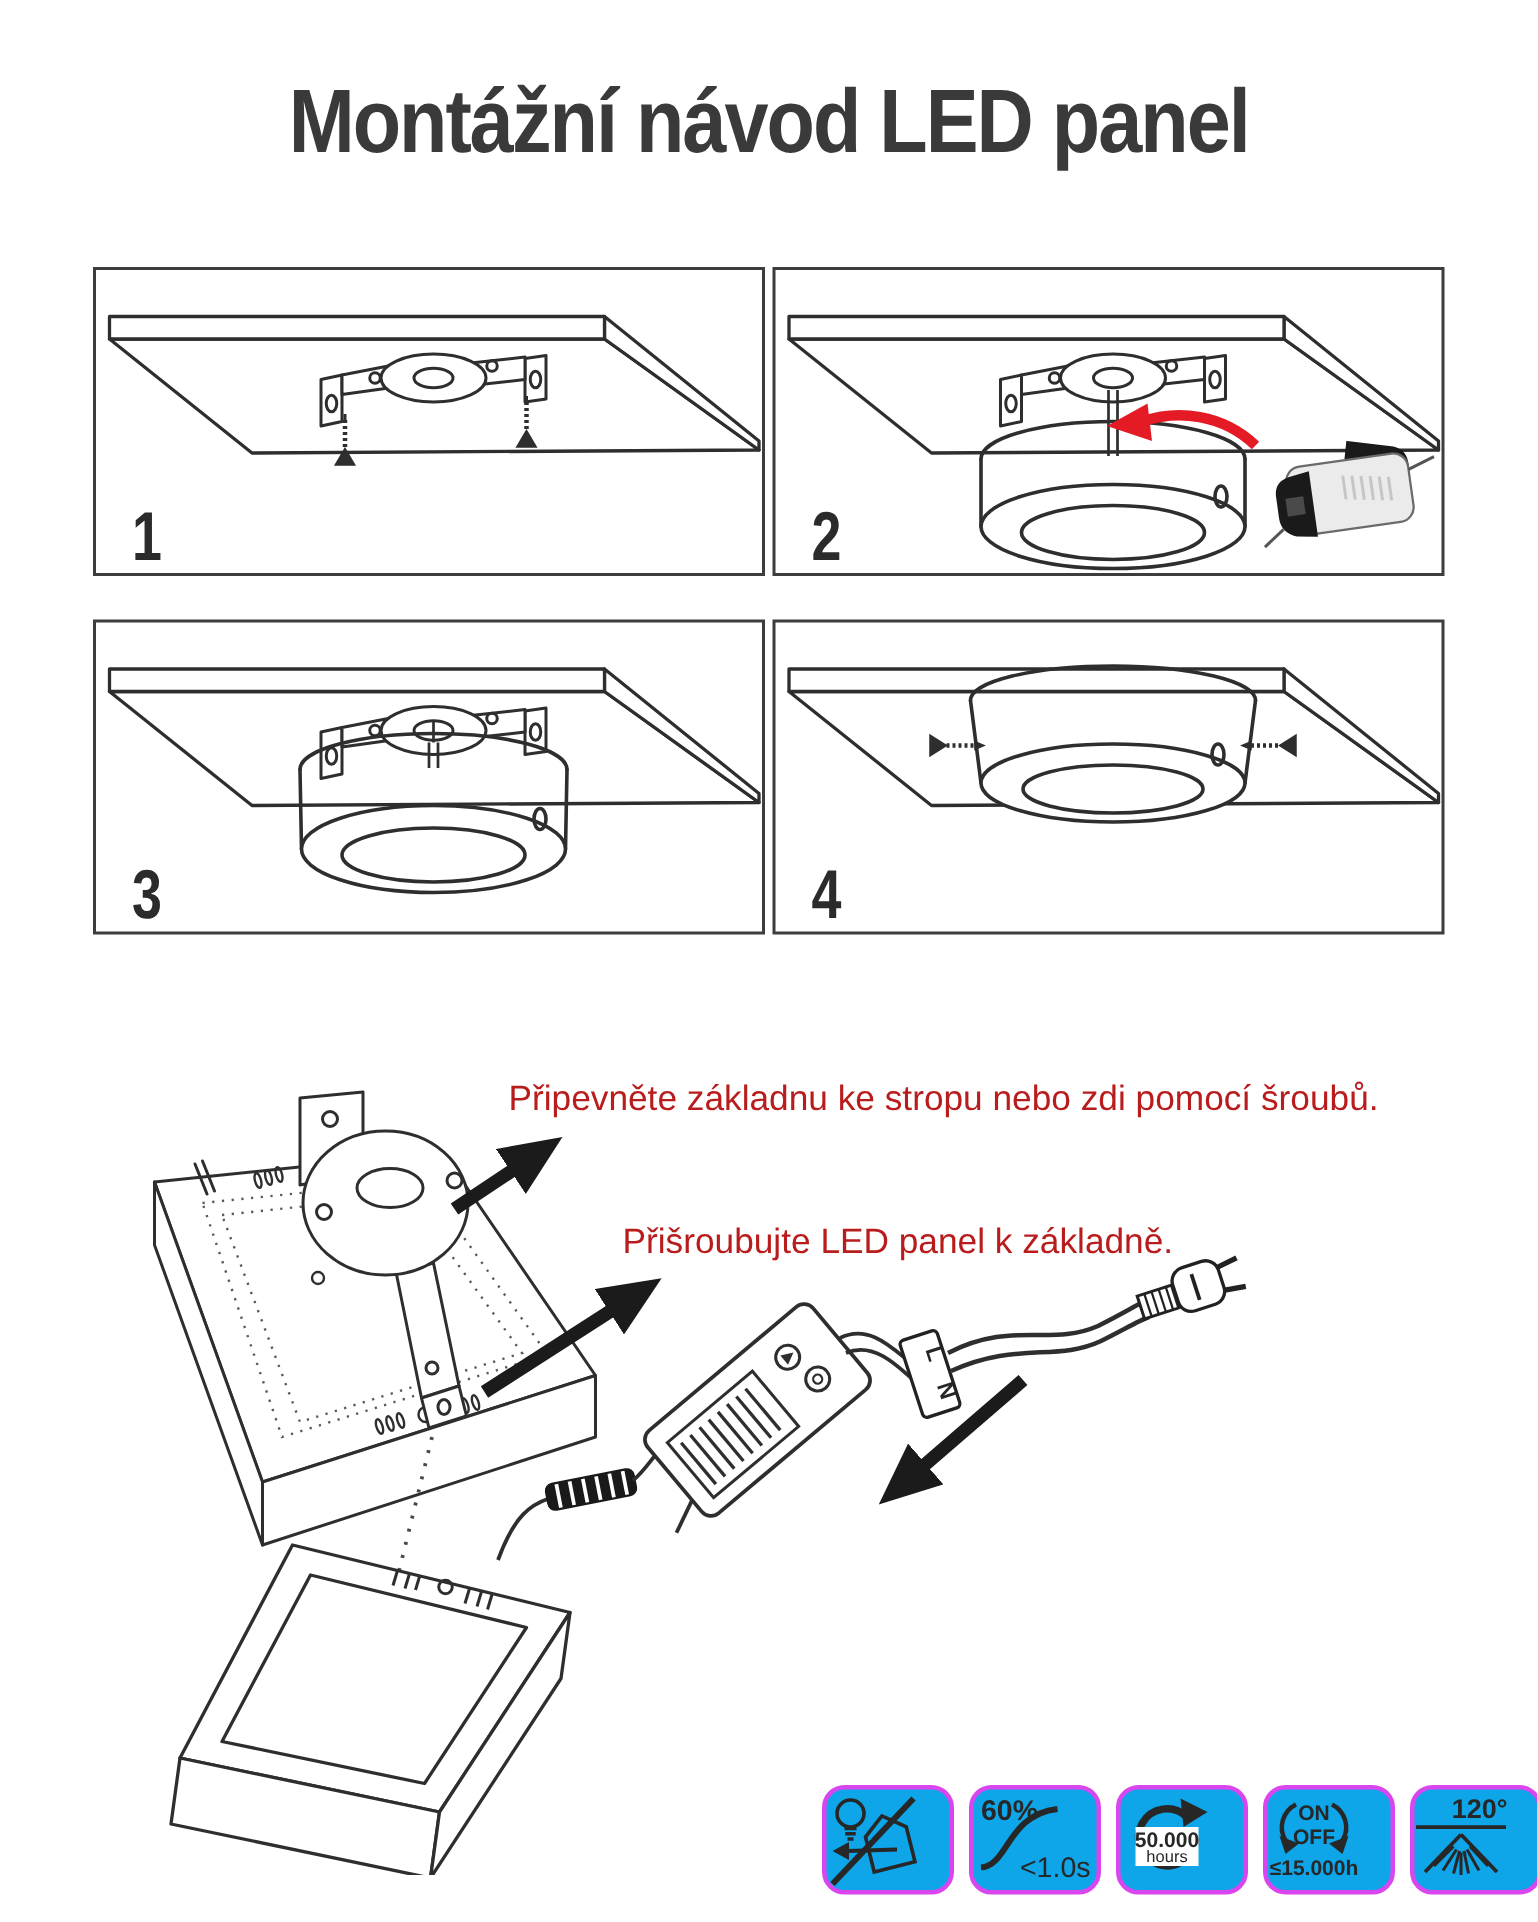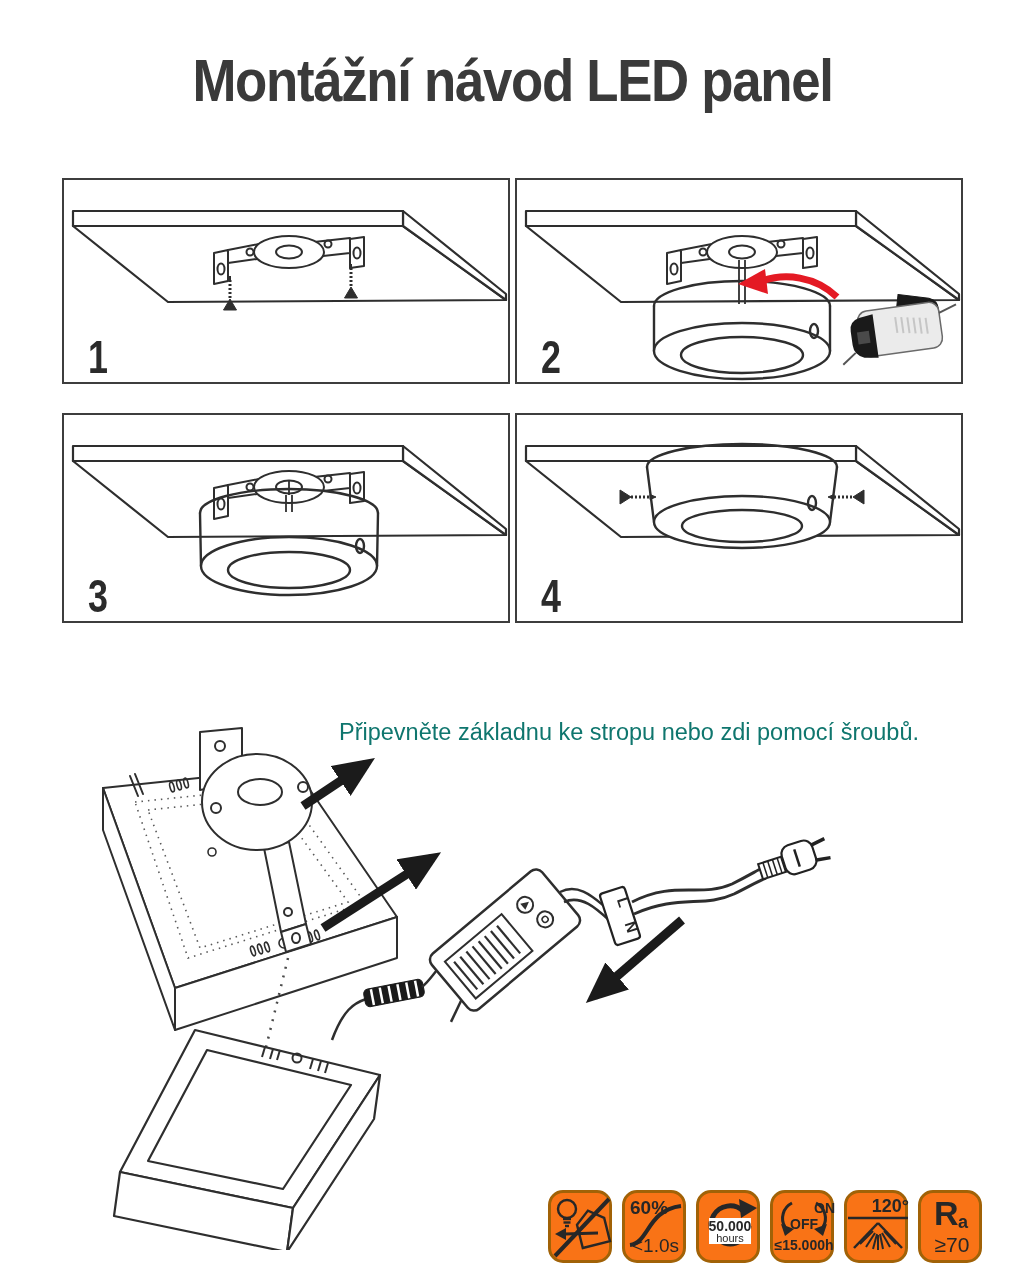--- a/index.html
+++ b/index.html
@@ -5,24 +5,24 @@
   html,body{margin:0;padding:0;background:#ffffff;}
   .page{position:relative;width:1025px;height:1281px;background:#fff;overflow:hidden;
         font-family:"Liberation Sans",sans-serif;color:#1c1c1c;}
   .title{position:absolute;top:46px;left:0;width:100%;text-align:center;
          font-size:60px;font-weight:bold;color:#3a3a3a;letter-spacing:-1.5px;
          transform:scaleX(0.88);white-space:nowrap;}
   .step{position:absolute;border:2px solid #3d3d3d;background:#fff;box-sizing:border-box;}
   .step svg{position:absolute;left:0;top:0;}
   .step-num{position:absolute;left:24px;bottom:2px;font-size:46px;font-weight:bold;
             color:#2b2b2b;transform:scaleX(0.78);transform-origin:left bottom;line-height:1;}
-  .aslabel{position:absolute;font-size:23.5px;color:#0f766e;white-space:nowrap;}
+  .aslabel{position:absolute;font-size:23.5px;color:#b91c1c;white-space:nowrap;}
   .icons{position:absolute;left:548px;top:1190px;display:flex;gap:10px;}
-  .spec{position:relative;width:64px;height:73px;border:3px solid #a16207;border-radius:15px;
-        box-sizing:border-box;background:#f97316;}
+  .spec{position:relative;width:88px;height:73px;border:3px solid #d946ef;border-radius:15px;
+        box-sizing:border-box;background:#0ea5e9;}
   .spec svg{position:absolute;left:0;top:0;}
   .ictxt{position:absolute;line-height:1;color:#272727;white-space:nowrap;}
   .line-art{stroke:#2e2e2e;fill:#ffffff;stroke-linejoin:round;stroke-linecap:round;}
   .nofill{fill:none;}
   svg text{fill:#272727;font-family:"Liberation Sans",sans-serif;}
 </style>
 </head>
 <body>
 
 <div class="page">
@@ -305,20 +305,21 @@
     </g>
 
     <g stroke="#1b1b1b" stroke-width="9">
       <line x1="243" y1="116" x2="306" y2="74" marker-end="url(#ah)"></line>
       <line x1="263" y1="238" x2="372" y2="168" marker-end="url(#ah)"></line>
       <line x1="622" y1="230" x2="534" y2="306" marker-end="url(#ah)"></line>
     </g>
   </svg>
 
   <div class="aslabel" style="left:339px;top:719px">Připevněte základnu ke stropu nebo zdi pomocí šroubů.</div>
+  <div class="aslabel" style="left:415px;top:814px">Přišroubujte LED panel k základně.</div>
 
   <div class="icons">
 
     <div class="spec">
       <svg width="62" height="67" viewBox="0 0 62 67">
         <g stroke="#272727" stroke-width="2.4" fill="none">
           <circle cx="16" cy="16" r="9"></circle>
           <line x1="12" y1="26" x2="20" y2="26"></line>
           <line x1="12.5" y1="29.5" x2="19.5" y2="29.5"></line>
           <line x1="14" y1="33" x2="18" y2="33"></line>
@@ -350,21 +351,21 @@
       <div class="ictxt" style="left:0;top:40px;width:62px;text-align:center;font-size:11px">hours</div>
     </div>
 
     <div class="spec">
       <svg width="62" height="67" viewBox="0 0 62 67">
         <path d="M19,10 A17,17 0 0 0 12,34" stroke="#272727" stroke-width="3" fill="none"></path>
         <polygon points="8,31 12,43 21,36" fill="#272727"></polygon>
         <path d="M43,10 A17,17 0 0 1 50,34" stroke="#272727" stroke-width="3" fill="none"></path>
         <polygon points="54,31 50,43 41,36" fill="#272727"></polygon>
       </svg>
-      <div class="ictxt" style="left:0;top:8px;width:62px;text-align:right;font-size:14px;font-weight:bold">ON</div>
+      <div class="ictxt" style="left:0;top:8px;width:62px;text-align:center;font-size:14px;font-weight:bold">ON</div>
       <div class="ictxt" style="left:0;top:24px;width:62px;text-align:center;font-size:14px;font-weight:bold">OFF</div>
       <div class="ictxt" style="left:0;top:45px;width:62px;text-align:center;font-size:14px;font-weight:bold">≤15.000h</div>
     </div>
 
     <div class="spec">
       <svg width="62" height="67" viewBox="0 0 62 67">
         <line x1="1" y1="25" x2="61" y2="25" stroke="#272727" stroke-width="2.5"></line>
         <g stroke="#272727" stroke-width="2.5" fill="none">
           <line x1="7" y1="55" x2="31" y2="30"></line>
           <line x1="31" y1="30" x2="55" y2="55"></line>

